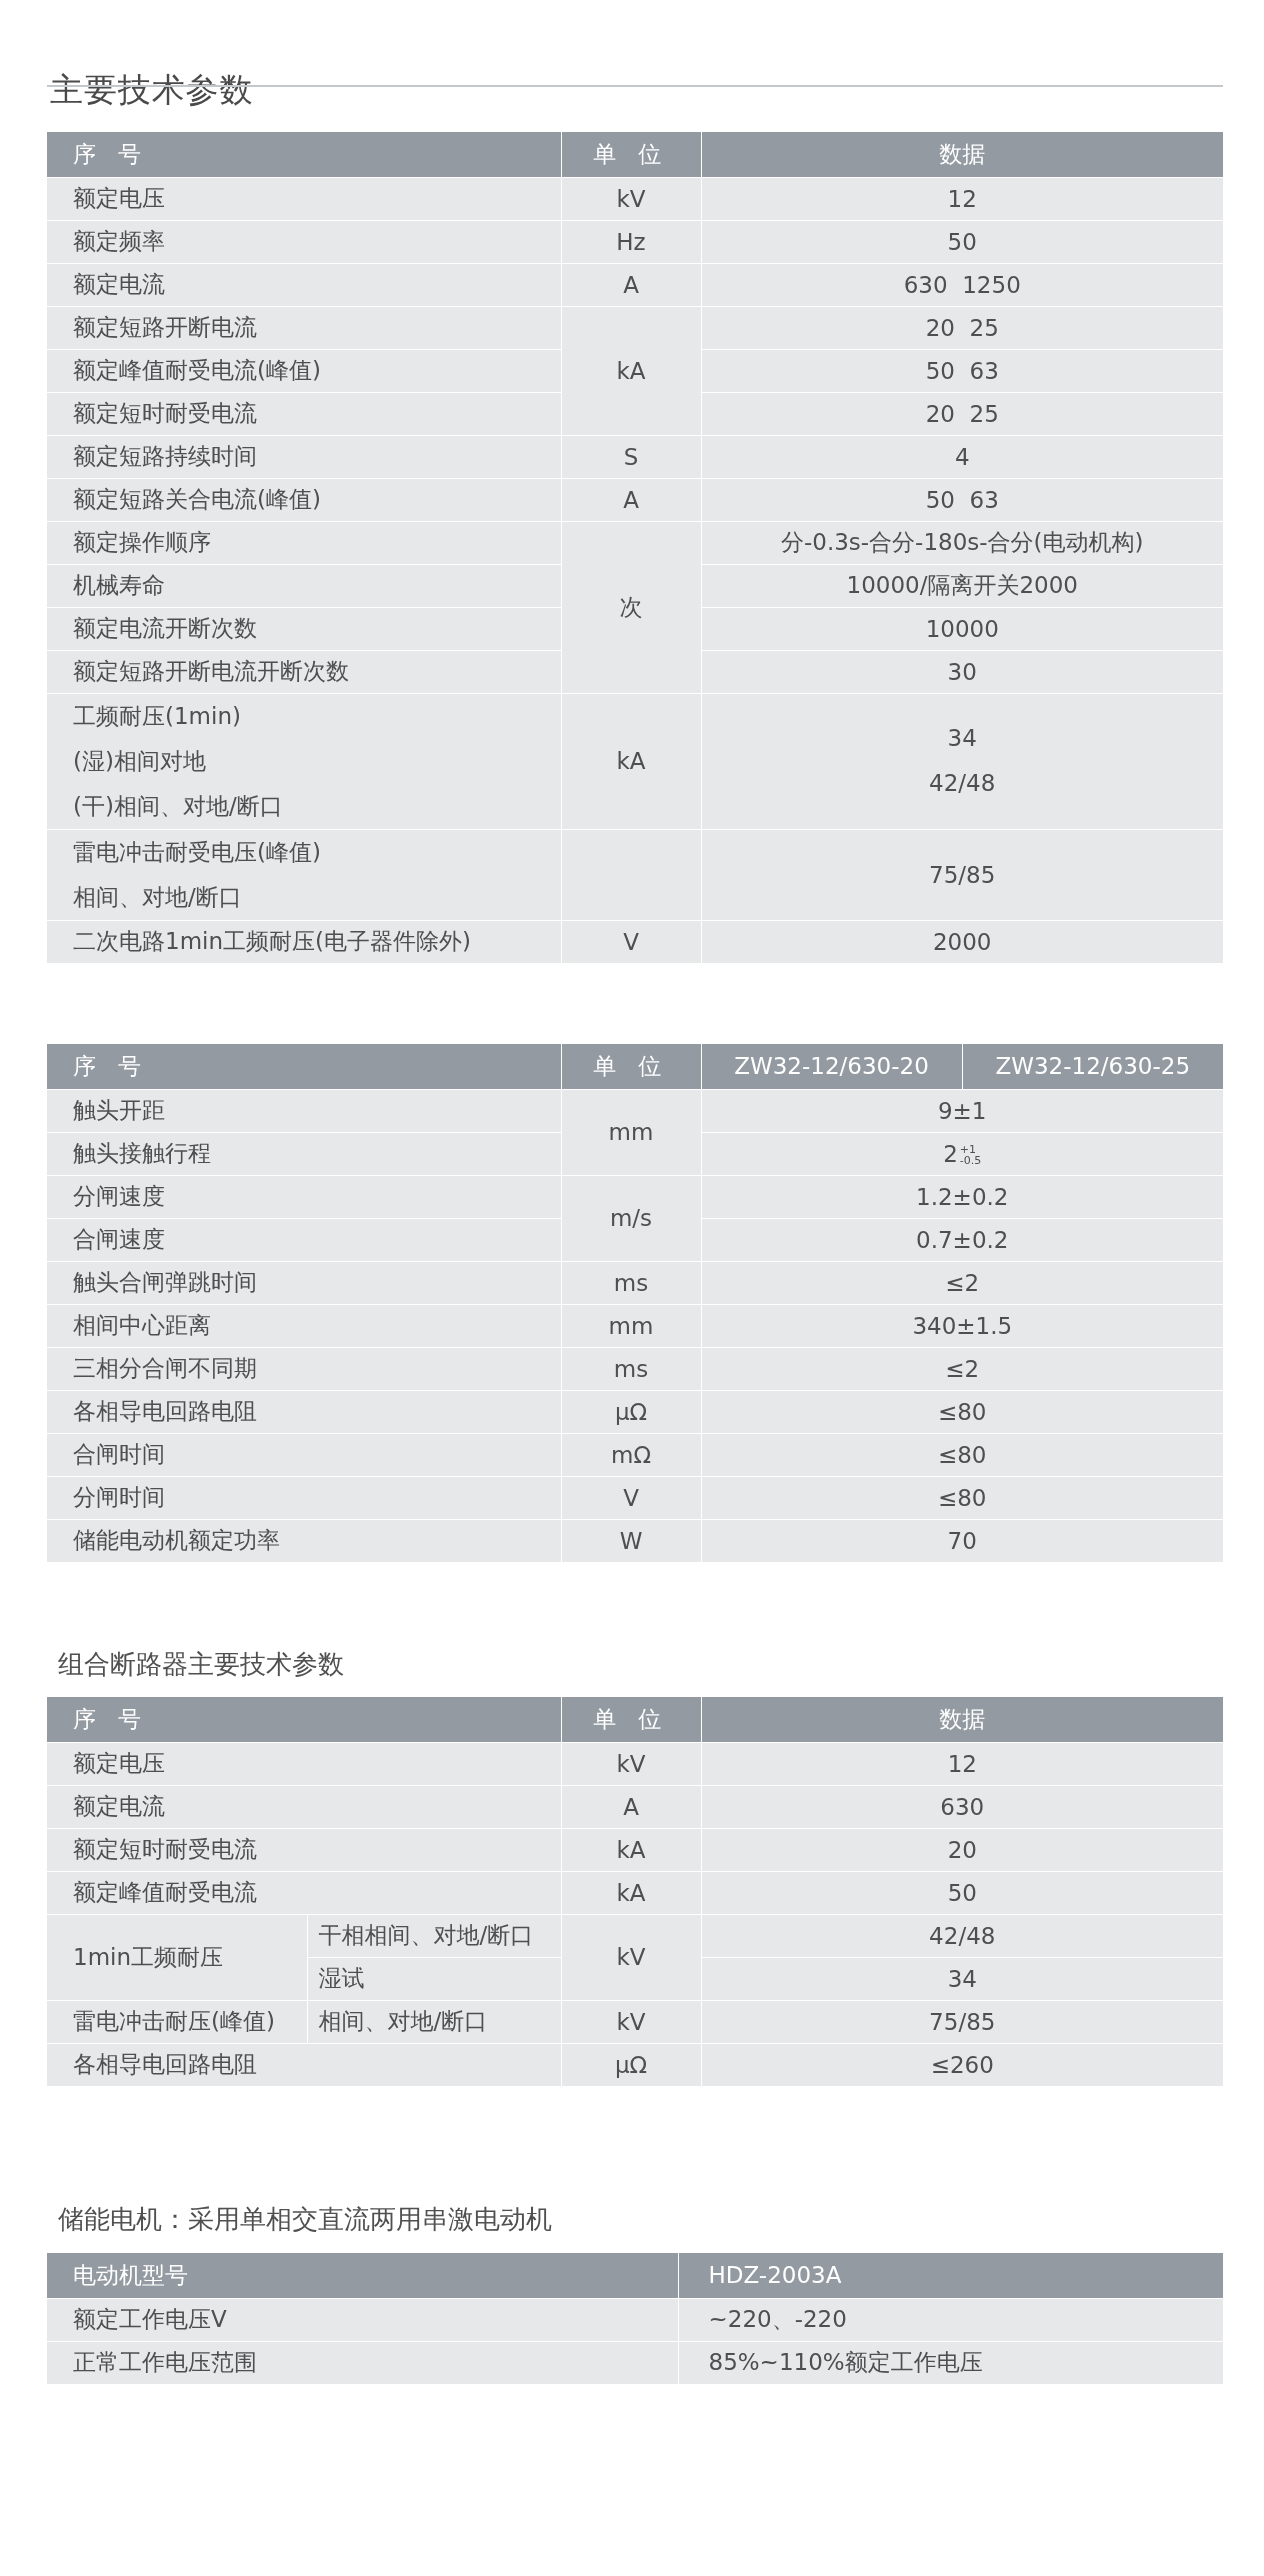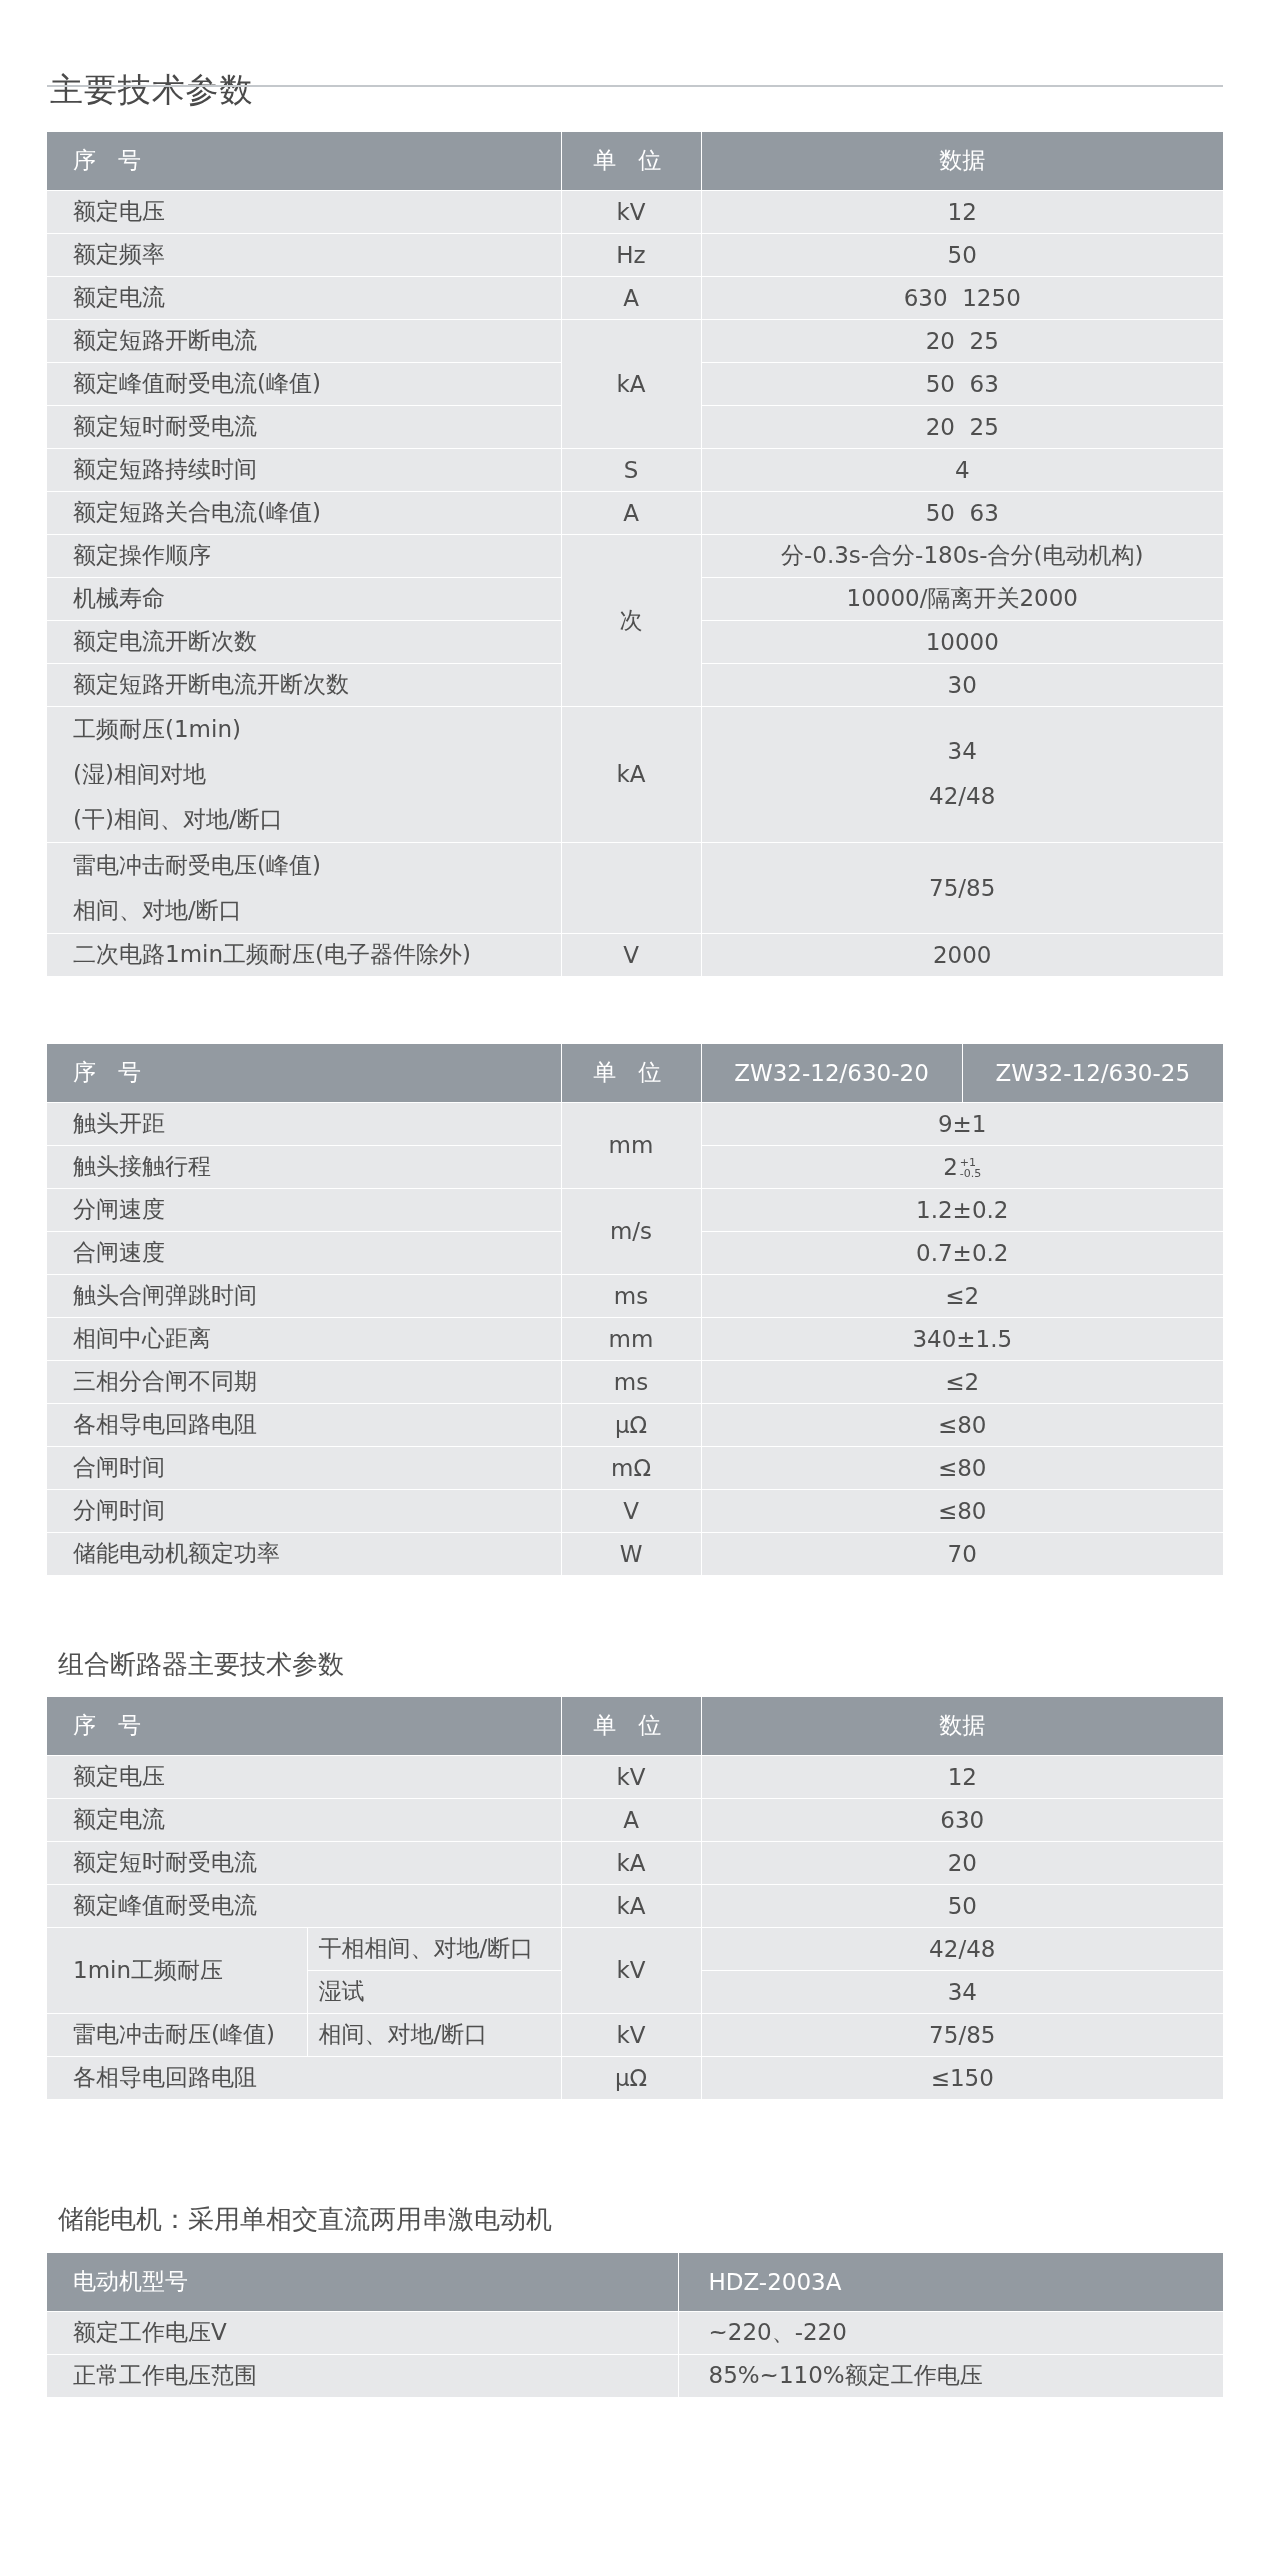--- a/index.html
+++ b/index.html
@@ -21,21 +21,21 @@
   table.spec {
     position: absolute; left: 47px; width: 1176px;
     border-collapse: collapse; table-layout: fixed;
     font-size: 23px;
   }
   table.spec th, table.spec td {
     padding: 0; height: 43px; border: 0.9px solid #ffffff; border-bottom-width: 1.9px;
     vertical-align: middle; box-sizing: border-box;
   }
   table.spec th {
-    background: #939aa1; color: #ffffff; font-weight: normal; height: 58px;
+    background: #939aa1; color: #ffffff; font-weight: normal; height: 45px;
   }
   table.spec td { background: #e7e8ea; color: #4f4f4f; }
   table.spec tr > *:first-child { border-left: none; }
   table.spec tr > *:last-child { border-right: none; }
   table.spec tr:first-child > * { border-top: none; }
   table.spec tr:last-child > td { border-bottom: none; }
   .l { text-align: left; padding-left: 26px !important; }
   .c { text-align: center; }
   .ls { letter-spacing: 7.4px; }
   .multi { line-height: 45px; }
@@ -261,21 +261,21 @@
   </tr>
   <tr>
     <td class="l">雷电冲击耐压(峰值)</td>
     <td class="l" style="padding-left:11px !important">相间、对地/断口</td>
     <td class="c">kV</td>
     <td class="c">75/85</td>
   </tr>
   <tr>
     <td class="l" colspan="2">各相导电回路电阻</td>
     <td class="c">μΩ</td>
-    <td class="c">≤150</td>
+    <td class="c">≤260</td>
   </tr>
 </tbody>
   </table>
 
 <div class="section-title" style="top:2203px;">储能电机：采用单相交直流两用串激电动机</div>
 <table class="spec" style="top:2253px;">
   <colgroup>
       <col style="width:631px">
       <col style="width:545px">
     </colgroup>

